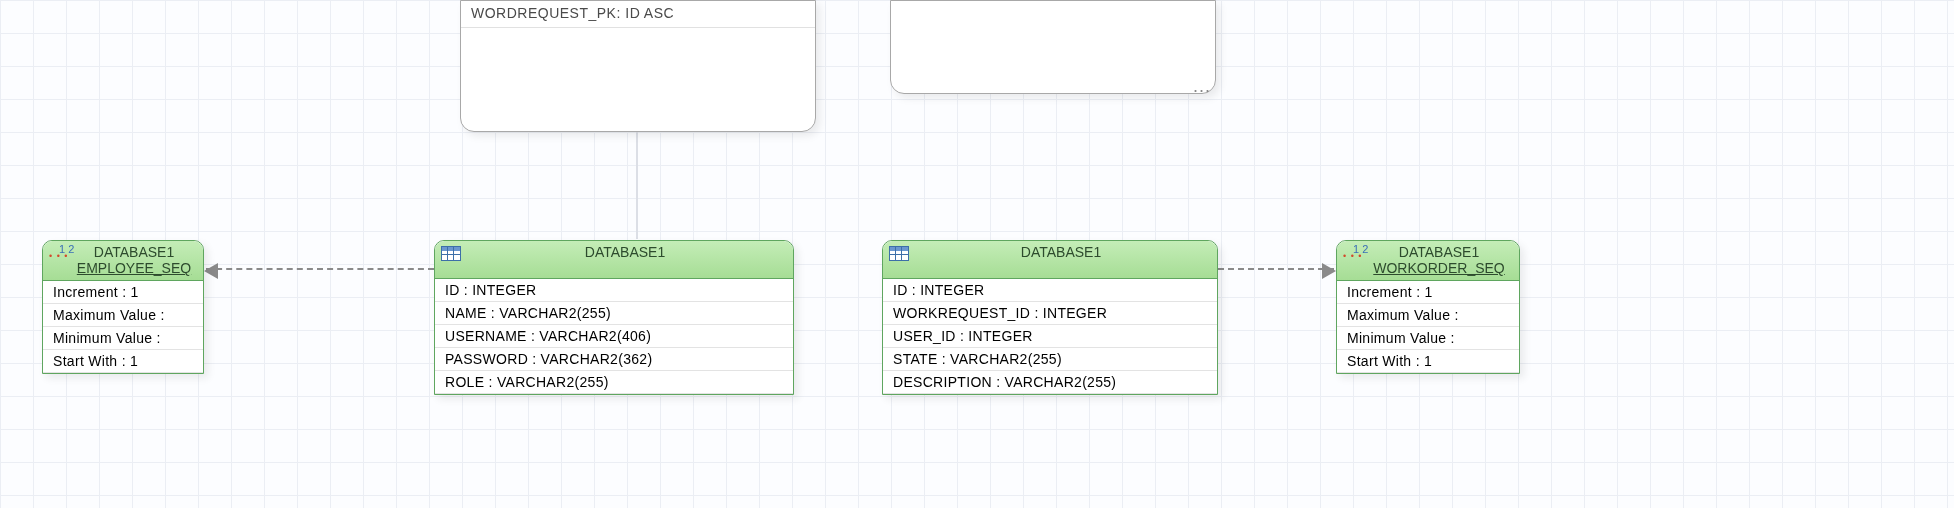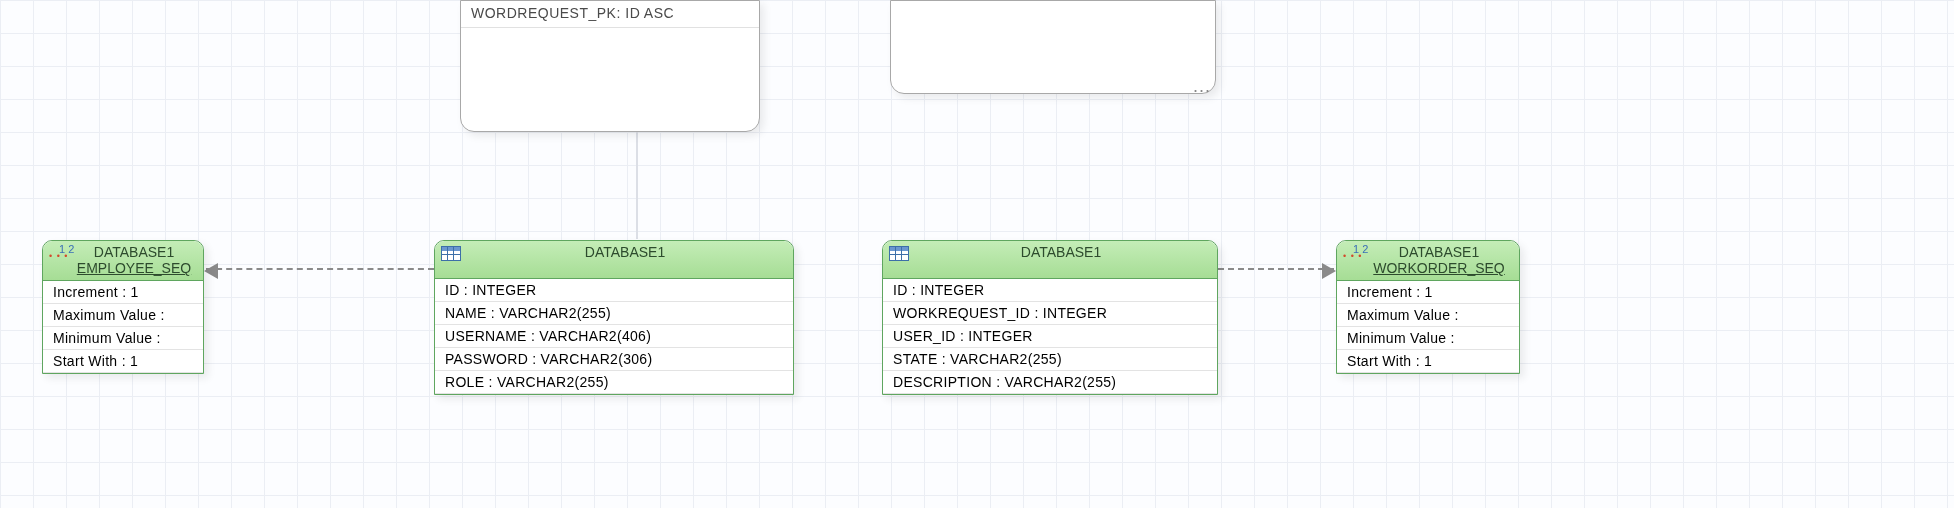--- a/index.html
+++ b/index.html
@@ -112,21 +112,21 @@
     position:absolute;width:2px;background:#dcdfe6;
   }
 </style>
 </head>
 <body>
 
 <div class="canvas">
 
   <div class="faint-line" style="left:636px;top:132px;height:107px;"></div>
 
-  <div class="plain-box" style="left:460px;top:0;width:300px;height:132px;">
+  <div class="plain-box" style="left:460px;top:0;width:356px;height:132px;">
     <div class="row">WORDREQUEST_PK: ID ASC</div>
   </div>
 
   <div class="plain-box" style="left:890px;top:0;width:326px;height:94px;">
     <span class="ellipsis-handle">...</span>
   </div>
 
   <div class="arrow" style="left:206px;top:268px;width:228px;">
     <div class="arrow-head-left"></div>
   </div>
@@ -158,21 +158,21 @@
         <span class="v1"></span>
           <span class="v2"></span>
           <span class="h1"></span>
       </span>
       <span class="schema">DATABASE1</span>
     </div>
     <div class="entity-body">
       <div class="field">ID : INTEGER</div>
       <div class="field">NAME : VARCHAR2(255)</div>
       <div class="field">USERNAME : VARCHAR2(406)</div>
-      <div class="field">PASSWORD : VARCHAR2(306)</div>
+      <div class="field">PASSWORD : VARCHAR2(362)</div>
       <div class="field">ROLE : VARCHAR2(255)</div>
     </div>
   </div>
 
   <div class="entity" style="left:882px;top:240px;width:336px;">
     <div class="entity-header">
       <span class="hdr-icon tbl-icon">
         <span class="v1"></span>
           <span class="v2"></span>
           <span class="h1"></span>

